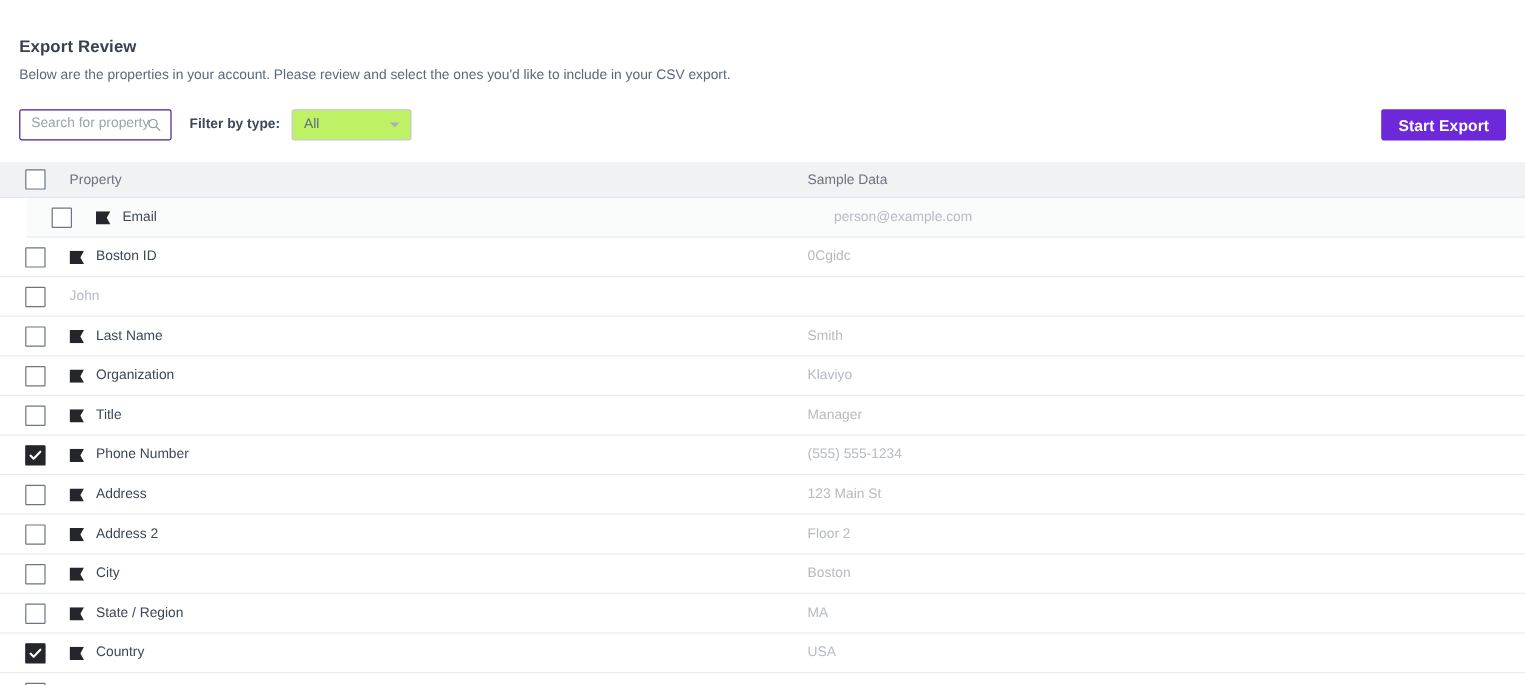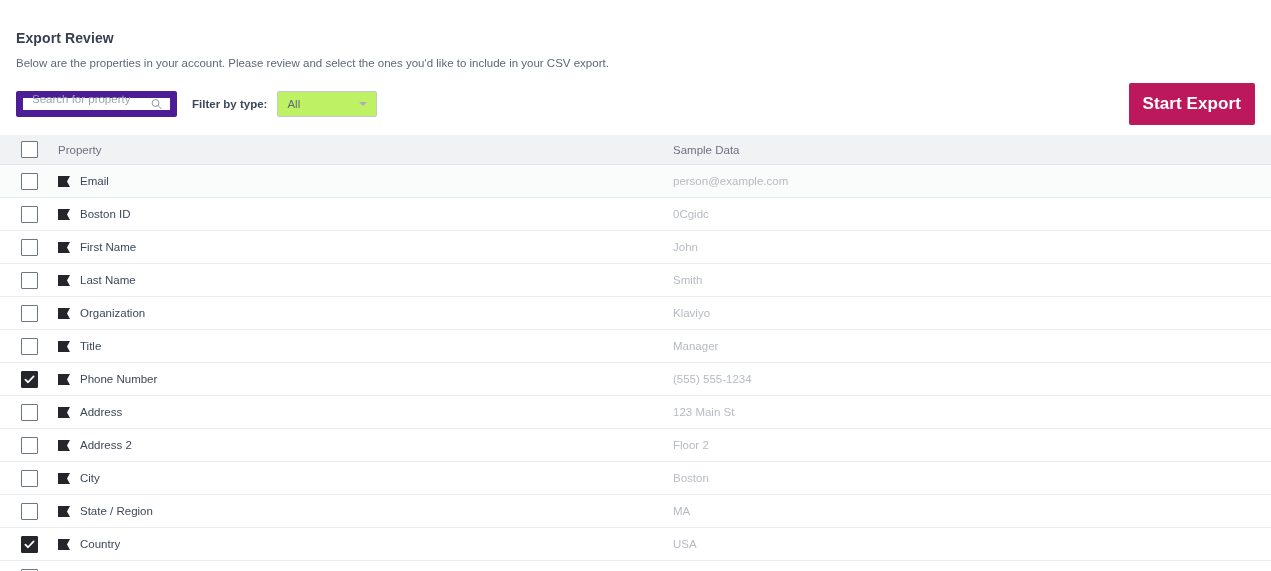--- a/index.html
+++ b/index.html
@@ -42,28 +42,28 @@
   
   .toolbar {
     display: flex;
     align-items: center;
     padding: 0 16px;
     margin-top: 20px;
     height: 28px;
   }
   .search-wrap {
     position: relative;
-    width: 161px;
+    width: 127px;
     height: 26px;
     box-sizing: border-box;
-    border: 7px solid #4c1d95;
+    border: 1px solid #4c1d95;
     border-radius: 2px;
     background: #fff;
     display: flex;
-    align-items: flex-end;
+    align-items: flex-start;
   }
   .search-input {
     border: 0;
     outline: 0;
     background: transparent;
     font-family: "Liberation Sans", sans-serif;
     font-size: 11.5px;
     color: #3c4858;
     width: 112px;
     height: 22px;
@@ -117,28 +117,28 @@
     width: 0;
     height: 0;
     border-left: 4px solid transparent;
     border-right: 4px solid transparent;
     border-top: 4px solid #a7aeb8;
   }
 
   .toolbar-spacer { flex: 1 1 auto; }
 
   .export-button {
-    background: #be185d;
+    background: #6d28d9;
     color: #ffffff;
     border: 0;
     border-radius: 2px;
     font-family: "Liberation Sans", sans-serif;
-    font-size: 17px;
+    font-size: 13px;
     font-weight: bold;
-    height: 42px;
+    height: 26px;
     padding: 0 14px;
     cursor: pointer;
     letter-spacing: 0.1px;
   }
 
   
   .table {
     margin-top: 17px;
     width: 100%;
   }
@@ -147,21 +147,21 @@
     align-items: center;
     height: 33px;
     box-sizing: border-box;
     border-bottom: 1px solid #e9ebee;
   }
   .row.header-row {
     height: 30px;
     background: #f1f2f4;
     border-bottom: 1px solid #e4e6ea;
   }
-  .row.shaded { background: #fafbfb; }
+  .row.shaded { background: #fafbfb; margin-left: 22px; }
 
   .cell-check {
     width: 58px;
     flex: 0 0 58px;
     display: flex;
     align-items: center;
     justify-content: center;
   }
   .checkbox {
     width: 17px;
@@ -285,28 +285,20 @@
             </svg>
           </span>
           <span>Boston ID</span>
         </div>
         <div class="cell-sample">0Cgidc</div>
       </div>
       <div class="row">
         <div class="cell-check">
           <div class="checkbox"></div>
         </div>
-        <div class="cell-property">
-          <span class="tag-icon">
-            <svg viewBox="0 0 12 11" width="12" height="11">
-              <path d="M0 0 H12 L9 5.5 L12 11 H0 Z" fill="#24262b"></path>
-            </svg>
-          </span>
-          <span>First Name</span>
-        </div>
         <div class="cell-sample">John</div>
       </div>
       <div class="row">
         <div class="cell-check">
           <div class="checkbox"></div>
         </div>
         <div class="cell-property">
           <span class="tag-icon">
             <svg viewBox="0 0 12 11" width="12" height="11">
               <path d="M0 0 H12 L9 5.5 L12 11 H0 Z" fill="#24262b"></path>

